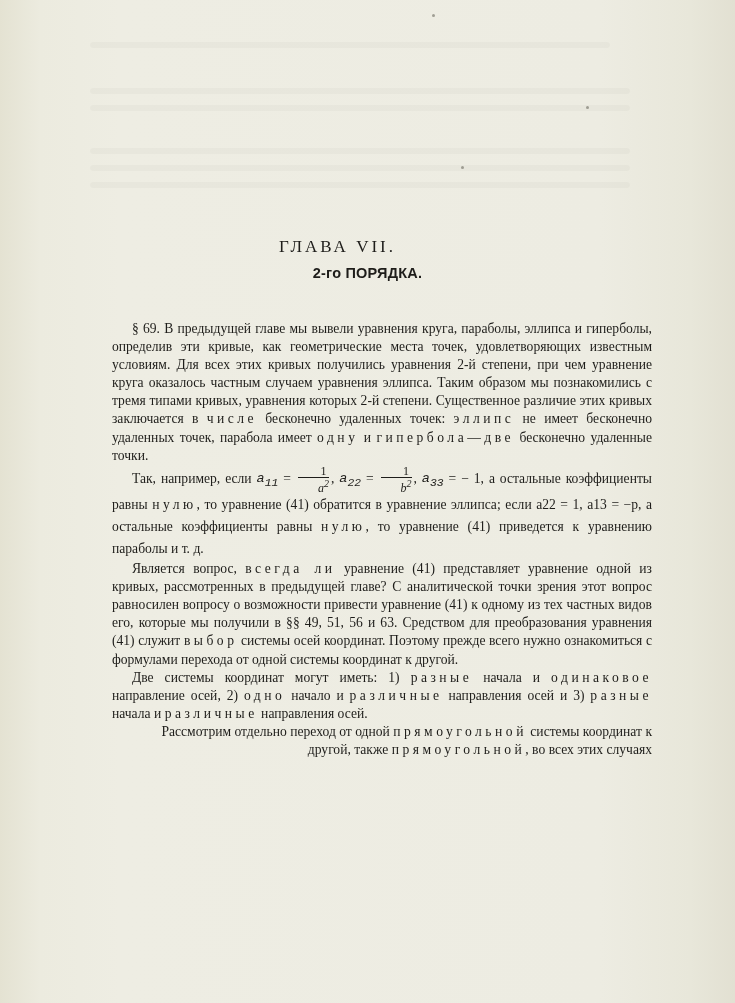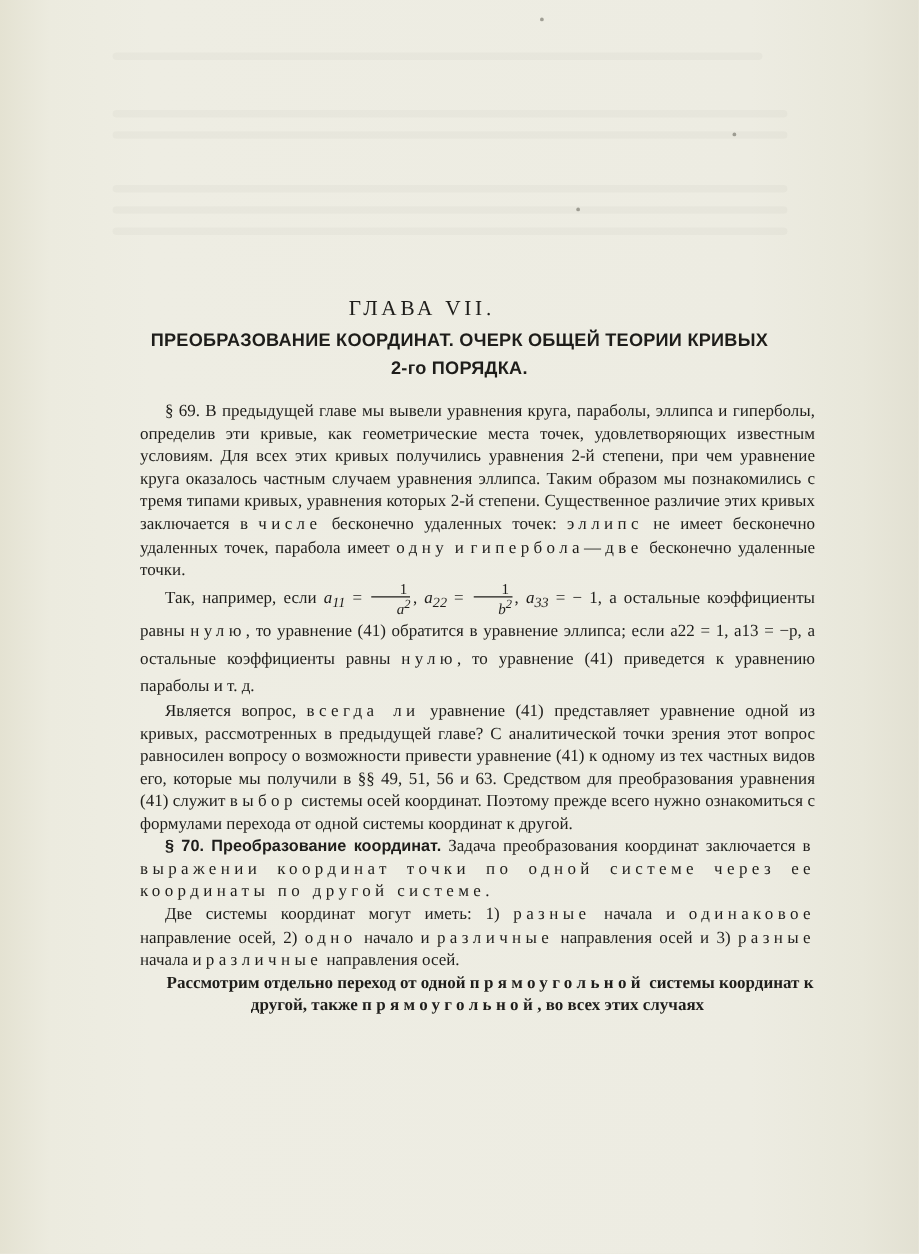--- a/index.html
+++ b/index.html
@@ -39,51 +39,49 @@
       font-style: italic; font-size: 15px;
     }
     .formula .expr { position: absolute; left: 32px; top: 2px; }
     .formula .num { position: absolute; right: 12px; top: 2px; font-style: normal; }
     .formula sub, .ex sub { font-size: 10px; font-style: normal; }
     .formula sup { font-size: 10px; }
     .ex-line { margin-top: 4px; text-indent: 20px; line-height: 22px; }
     .frac { display: inline-block; vertical-align: middle; text-align: center; font-style: italic; font-size: 12px; line-height: 12px; margin: 0 2px; }
     .frac .n { display: block; border-bottom: 1px solid #1e1d1a; padding: 0 2px; font-style: normal; }
     .frac .d { display: block; font-style: italic; }
-    .it { font-style: italic; }
+    .it { font-style: italic; font-family: Liberation Mono, monospace; }
     .bold { font-family: "Liberation Sans", "DejaVu Sans", sans-serif; font-weight: bold; font-size: 13px; }
   </style>
 </head>
 <body>
 
 <div class="page">
   <div class="ghost" style="top:42px;width:520px;"></div>
   <div class="ghost" style="top:88px;"></div>
   <div class="ghost" style="top:105px;"></div>
   <div class="ghost" style="top:148px;"></div>
   <div class="ghost" style="top:165px;"></div>
   <div class="ghost" style="top:182px;"></div>
   <div class="speck" style="left:432px;top:14px;"></div>
   <div class="speck" style="left:461px;top:166px;"></div>
   <div class="speck" style="left:586px;top:106px;"></div>
 
   <div class="chapter">ГЛАВА VII.</div>
   <div class="title">
-    <div>ПРЕОБРАЗОВАНИЕ КООРДИНАТ. ОЧЕРК ОБЩЕЙ ТЕОРИИ КРИВЫХ</div>
     <div>2-го ПОРЯДКА.</div>
   </div>
 
   <div class="body">
     <p><span>§ 69. В предыдущей главе мы вывели уравнения круга, параболы, эллипса и гиперболы, определив эти кривые, как геометрические места точек, удовлетворяющих известным условиям. Для всех этих кривых получились уравнения 2-й степени, при чем уравнение круга оказалось частным случаем уравнения эллипса. Таким образом мы познакомились с тремя типами кривых, уравнения которых 2-й степени. Существенное различие этих кривых заключается в </span><span class="sp">числе</span><span> бесконечно удаленных точек: </span><span class="sp">эллипс</span><span> не имеет бесконечно удаленных точек, парабола имеет </span><span class="sp">одну</span><span> и </span><span class="sp">гипербола—две</span><span> бесконечно удаленные точки.</span></p>
 
 
 
     <p class="ex-line"><span>Так, например, если </span><span class="it">a<sub>11</sub></span> = <span class="frac"><span class="n">1</span><span class="d">a<sup>2</sup></span></span>, <span class="it">a<sub>22</sub></span> = <span class="frac"><span class="n">1</span><span class="d">b<sup>2</sup></span></span>, <span class="it">a<sub>33</sub></span> = − 1,<span> а остальные коэффициенты равны </span><span class="sp">нулю</span><span>, то уравнение (41) обратится в уравнение эллипса; если a22 = 1, a13 = −p, а остальные коэффициенты равны </span><span class="sp">нулю</span><span>, то уравнение (41) приведется к уравнению параболы и т. д.</span></p>
 
     <p><span>Является вопрос, </span><span class="sp">всегда ли</span><span> уравнение (41) представляет уравнение одной из кривых, рассмотренных в предыдущей главе? С аналитической точки зрения этот вопрос равносилен вопросу о возможности привести уравнение (41) к одному из тех частных видов его, которые мы получили в §§ 49, 51, 56 и 63. Средством для преобразования уравнения (41) служит </span><span class="sp">выбор</span><span> системы осей координат. Поэтому прежде всего нужно ознакомиться с формулами перехода от одной системы координат к другой.</span></p>
 
-    <p><span class="bold">§ 70. Преобразование координат.</span><span> Задача преобразования координат заключается </span><span class="sp">в выражении координат точки по одной системе через ее координаты по другой системе.</span></p>
 
     <p><span>Две системы координат могут иметь: 1) </span><span class="sp">разные</span><span> начала и </span><span class="sp">одинаковое</span><span> направление осей, 2) </span><span class="sp">одно</span><span> начало и </span><span class="sp">различные</span><span> направления осей и 3) </span><span class="sp">разные</span><span> начала и </span><span class="sp">различные</span><span> направления осей.</span></p>
 
-    <p style="text-align:center;font-weight:bold;"><span>Рассмотрим отдельно переход от одной </span><span class="sp">прямоугольной</span><span> системы координат к другой, также </span><span class="sp">прямоугольной</span><span>, во всех этих случаях</span></p>
+    <p style="text-align:right;"><span>Рассмотрим отдельно переход от одной </span><span class="sp">прямоугольной</span><span> системы координат к другой, также </span><span class="sp">прямоугольной</span><span>, во всех этих случаях</span></p>
   </div>
 </div>
 
 </body></html>

